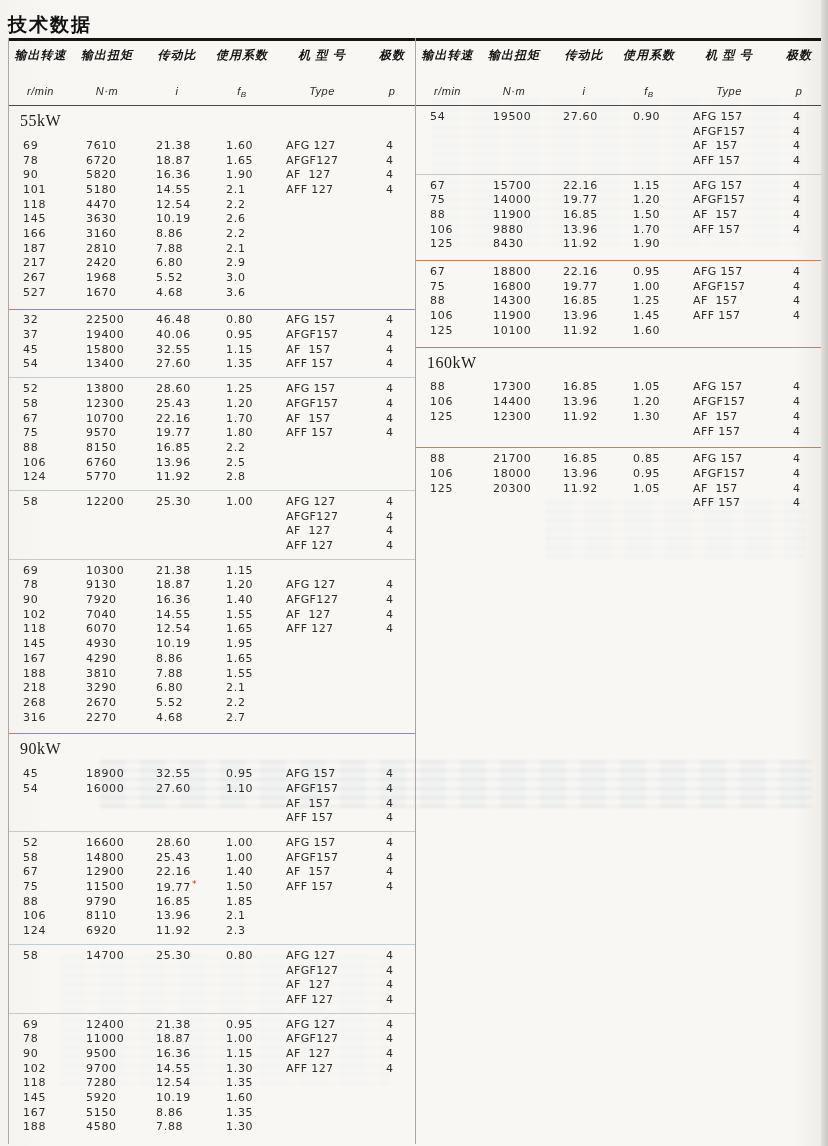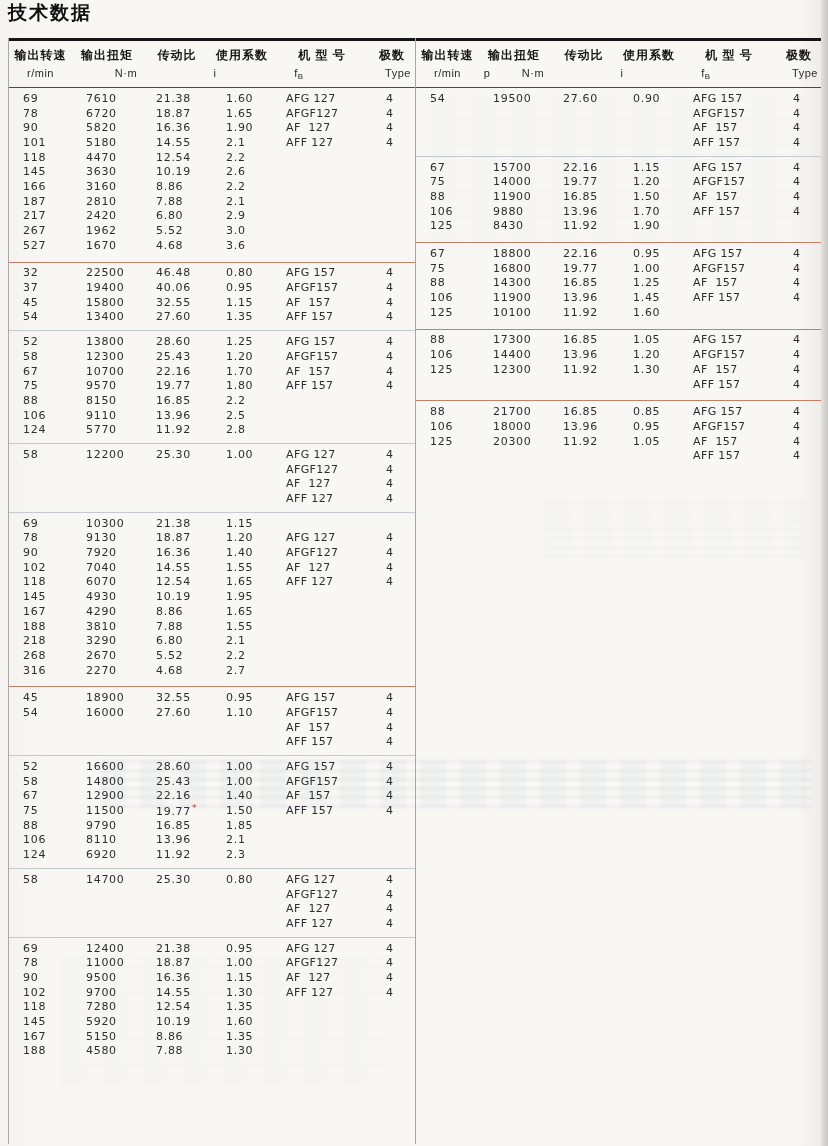--- a/index.html
+++ b/index.html
@@ -26,44 +26,45 @@
     background:repeating-linear-gradient(0deg, rgba(110,140,175,.18) 0 3px, rgba(255,255,255,0) 3px 9px),
                repeating-linear-gradient(90deg, rgba(120,150,180,.10) 0 26px, rgba(255,255,255,0) 26px 40px);
     filter:blur(1.2px);
   }
   .g1{left:100px;top:760px;width:712px;height:48px;opacity:.45;}
   .g2{left:432px;top:96px;width:370px;height:150px;opacity:.14;}
   .g3{left:545px;top:498px;width:260px;height:60px;opacity:.18;}
   .g4{left:60px;top:955px;width:330px;height:130px;opacity:.14;}
 
   .title{
-    position:absolute;left:8px;top:0;
+    position:absolute;left:8px;top:12px;
     font-size:19px;font-weight:bold;color:#111;
     letter-spacing:2px;
   }
 
   .tablecol{
     position:absolute;top:38px;height:1106px;
     background:transparent;
   }
   .t-left{left:8px;width:407px;border-left:1px solid #aba9a5;}
   .t-right{left:415px;width:405px;border-left:1px solid #a8a6a2;border-right:1px solid #b3b1ad;}
 
   .hdr{
     border-top:3px solid #161616;
     border-bottom:1px solid #4a4a4a;
     padding:6px 0 6px 0;
   }
   .hrow{
     display:grid;
     grid-template-columns:63px 70px 70px 60px 100px 40px;
+    font-style:italic;
   }
   .hcell{text-align:center;}
   .hrow.labels .hcell{font-weight:bold;font-size:12px;letter-spacing:1px;color:#151515;}
-  .hrow.units{margin-top:3px;gap:19px;}
+  .hrow.units{margin-top:21px;}
   .hrow.units .hcell{font-size:11px;color:#2a2a2a;letter-spacing:.5px;}
   .sub{font-size:8px;vertical-align:-2px;}
 
   .sec{border-top:1px solid #c57f64;padding-bottom:3px;}
   .sec:first-of-type{border-top:none;}
   .sec-title{
     font-family:"Liberation Serif", serif;
     font-size:16px;color:#1d1d1d;
     padding:6px 0 5px 11px;letter-spacing:.5px;
   }
@@ -108,20 +109,21 @@
         <div class="hrow units">
           <div class="hcell">r/min</div>
           <div class="hcell">N·m</div>
           <div class="hcell">i</div>
           <div class="hcell">f<span class="sub">B</span></div>
           <div class="hcell">Type</div>
           <div class="hcell">p</div>
         </div>
       </div>
       <section class="sec">
+        <div class="sec-title">55kW</div>
         <div class="block">
           <div class="row">
             <div class="cell c0">69</div>
             <div class="cell c1">7610</div>
             <div class="cell c2">21.38</div>
             <div class="cell c3">1.60</div>
             <div class="cell c4">AFG 127</div>
             <div class="cell c5">4</div>
           </div>
           <div class="row">
@@ -183,21 +185,21 @@
           <div class="row">
             <div class="cell c0">217</div>
             <div class="cell c1">2420</div>
             <div class="cell c2">6.80</div>
             <div class="cell c3">2.9</div>
             <div class="cell c4"></div>
             <div class="cell c5"></div>
           </div>
           <div class="row">
             <div class="cell c0">267</div>
-            <div class="cell c1">1962</div>
+            <div class="cell c1">1968</div>
             <div class="cell c2">5.52</div>
             <div class="cell c3">3.0</div>
             <div class="cell c4"></div>
             <div class="cell c5"></div>
           </div>
           <div class="row">
             <div class="cell c0">527</div>
             <div class="cell c1">1670</div>
             <div class="cell c2">4.68</div>
             <div class="cell c3">3.6</div>
@@ -277,21 +279,21 @@
           <div class="row">
             <div class="cell c0">88</div>
             <div class="cell c1">8150</div>
             <div class="cell c2">16.85</div>
             <div class="cell c3">2.2</div>
             <div class="cell c4"></div>
             <div class="cell c5"></div>
           </div>
           <div class="row">
             <div class="cell c0">106</div>
-            <div class="cell c1">9110</div>
+            <div class="cell c1">6760</div>
             <div class="cell c2">13.96</div>
             <div class="cell c3">2.5</div>
             <div class="cell c4"></div>
             <div class="cell c5"></div>
           </div>
           <div class="row">
             <div class="cell c0">124</div>
             <div class="cell c1">5770</div>
             <div class="cell c2">11.92</div>
             <div class="cell c3">2.8</div>
@@ -418,20 +420,21 @@
             <div class="cell c0">316</div>
             <div class="cell c1">2270</div>
             <div class="cell c2">4.68</div>
             <div class="cell c3">2.7</div>
             <div class="cell c4"></div>
             <div class="cell c5"></div>
           </div>
         </div>
       </section>
       <section class="sec">
+        <div class="sec-title">90kW</div>
         <div class="block">
           <div class="row">
             <div class="cell c0">45</div>
             <div class="cell c1">18900</div>
             <div class="cell c2">32.55</div>
             <div class="cell c3">0.95</div>
             <div class="cell c4">AFG 157</div>
             <div class="cell c5">4</div>
           </div>
           <div class="row">
@@ -758,20 +761,21 @@
             <div class="cell c0">125</div>
             <div class="cell c1">10100</div>
             <div class="cell c2">11.92</div>
             <div class="cell c3">1.60</div>
             <div class="cell c4"></div>
             <div class="cell c5"></div>
           </div>
         </div>
       </section>
       <section class="sec">
+        <div class="sec-title">160kW</div>
         <div class="block">
           <div class="row">
             <div class="cell c0">88</div>
             <div class="cell c1">17300</div>
             <div class="cell c2">16.85</div>
             <div class="cell c3">1.05</div>
             <div class="cell c4">AFG 157</div>
             <div class="cell c5">4</div>
           </div>
           <div class="row">

